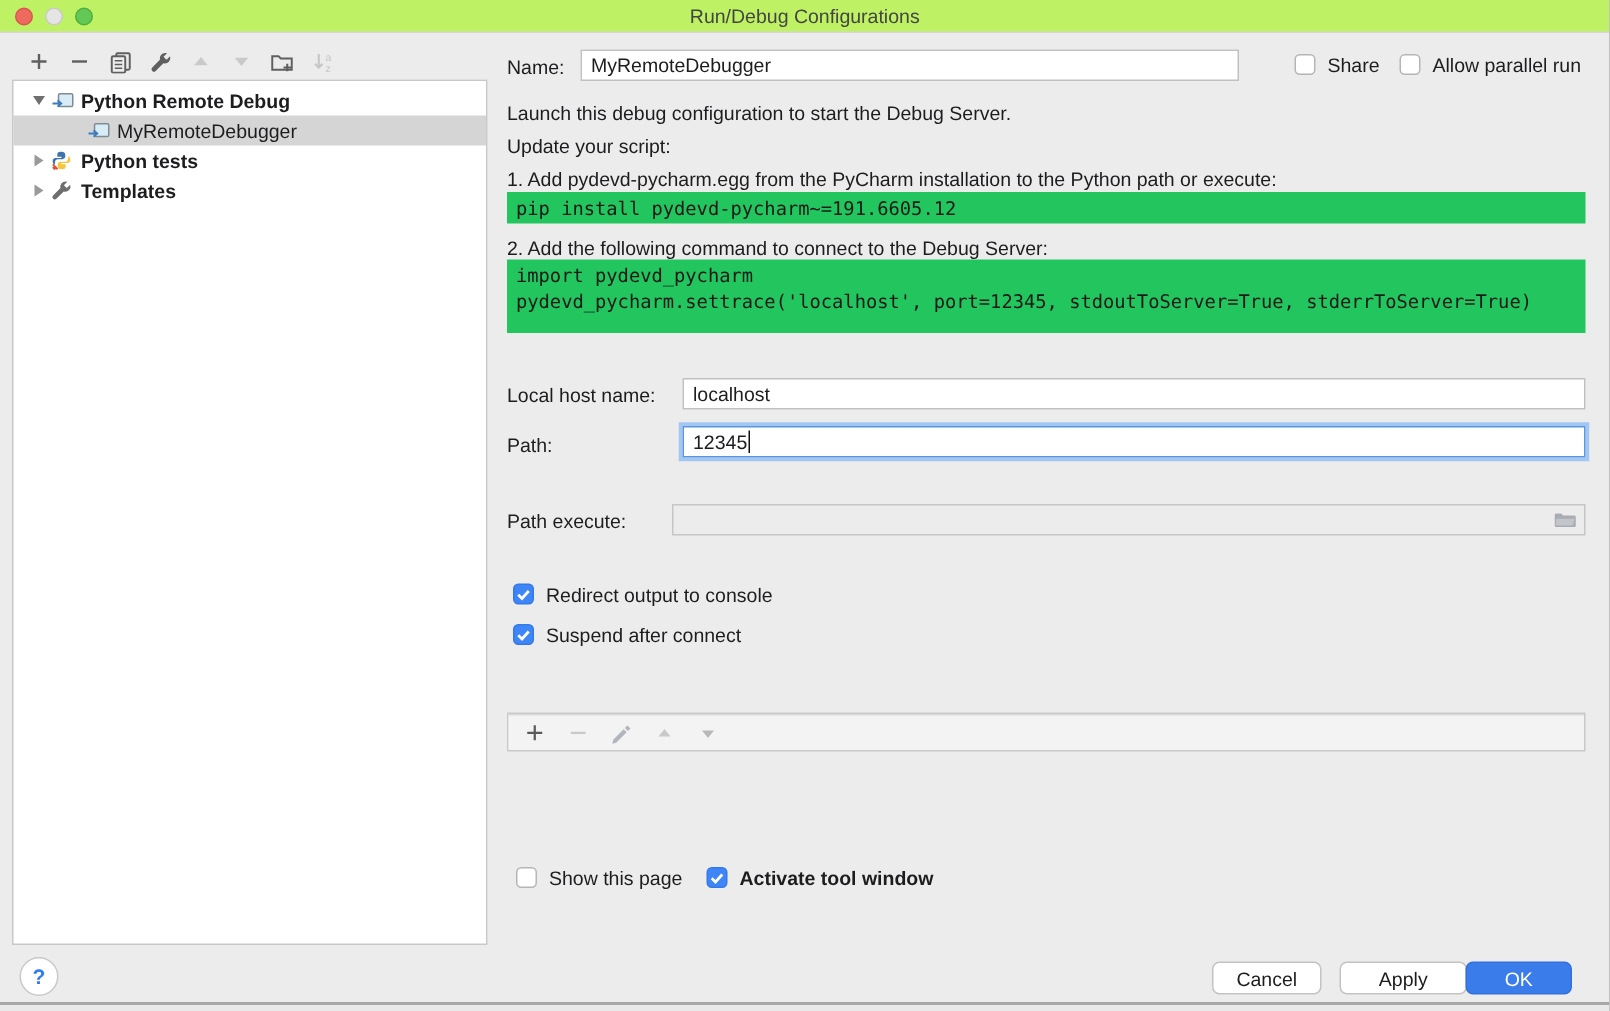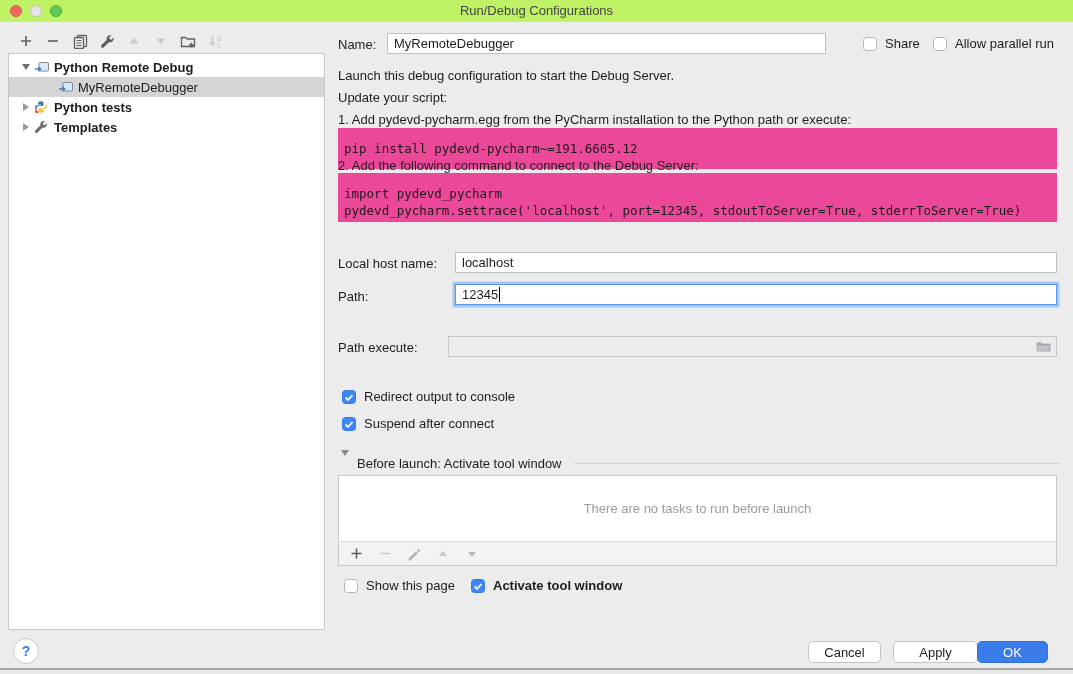--- a/index.html
+++ b/index.html
@@ -43,29 +43,29 @@
   .lbl { color:#1d1d1f; }
   .field {
     background:#fff; border:1px solid #c0c0c0; height:21px;
     font-size:13px; font-family:"Liberation Sans",sans-serif; color:#1d1d1f;
     padding:0 6px; display:flex; align-items:center;
   }
   input.field { display:inline-block; padding:0 6px; }
   .field.focused { border:1px solid #5b94e0; box-shadow:0 0 0 2.5px #a3c7f3; }
   .caret { display:inline-block; width:1px; height:15px; background:#111; margin-left:1px; vertical-align:middle; }
   .codeblock {
-    background:#ec4899; font-family:"DejaVu Sans Mono", monospace;
-    font-size:12.5px; color:#1a1a1a; padding:12px 6px; line-height:17px;
+    background:#22c55e; font-family:"DejaVu Sans Mono", monospace;
+    font-size:12.5px; color:#1a1a1a; padding:2px 6px; line-height:17px;
     white-space:pre;
   }
   .cb { width:14px; height:14px; border-radius:3.5px; background:#fff; border:1px solid #b5b5b5; display:inline-flex; align-items:center; justify-content:center; flex:0 0 auto; }
   .cb.checked { background:#3e86f7; border-color:#3579e8; }
   .cb svg { display:none; }
   .cb.checked svg { display:block; }
-  .cbrow { display:flex; align-items:flex-end; gap:8px; cursor:default; }
+  .cbrow { display:flex; align-items:flex-start; gap:8px; cursor:default; }
 
   .pm-field { position:relative; background:#ececec; border:1px solid #c6c6c6; height:21px; }
   .pm-folder { position:absolute; right:4px; top:2px; }
 
   
   .bl-header { display:flex; align-items:center; gap:8px; width:719px; }
   .bl-line { flex:1; height:1px; background:#d4d4d4; margin-left:4px; }
   .bl-box { width:719px; border:1px solid #c9c9c9; background:#fff; }
   .bl-empty { height:65px; display:flex; align-items:center; justify-content:center; color:#9b9b9b; }
   .bl-toolbar { height:24px; background:#f3f3f3; border-top:1px solid #d9d9d9; display:flex; align-items:center; gap:13px; padding-left:9px; }
@@ -241,27 +241,21 @@
   </span>
   <span class="abs cbrow" style="left:342px; top:416px;">
     <span class="cb checked">
         <svg width="10" height="9">
           <path d="M1.5 4.5l2.5 2.5 4.5-5" stroke="#fff" stroke-width="1.8" fill="none"></path>
         </svg>
       </span>
     <span>Suspend after connect</span>
   </span>
 
-  <div class="abs bl-header" style="left:341px; top:456px;">
-    <span><span class="tri-down" style="border-top-color:#8a8a8a; transform:scale(0.85);"></span></span>
-    <span>Before launch: Activate tool window</span>
-    <span class="bl-line"></span>
-  </div>
   <div class="abs bl-box" style="left:338px; top:475px;">
-    <div class="bl-empty">There are no tasks to run before launch</div>
     <div class="bl-toolbar">
       <span class="tbi">
         <svg width="13" height="13">
             <path d="M6.5 1.5v10M1.5 6.5h10" stroke="#5a5a5a" stroke-width="1.5" fill="none"></path>
           </svg>
       </span>
       <span class="tbi">
         <svg width="13" height="13">
             <path d="M1.5 6.5h10" stroke="#c9c9c9" stroke-width="1.5" fill="none"></path>
           </svg>

